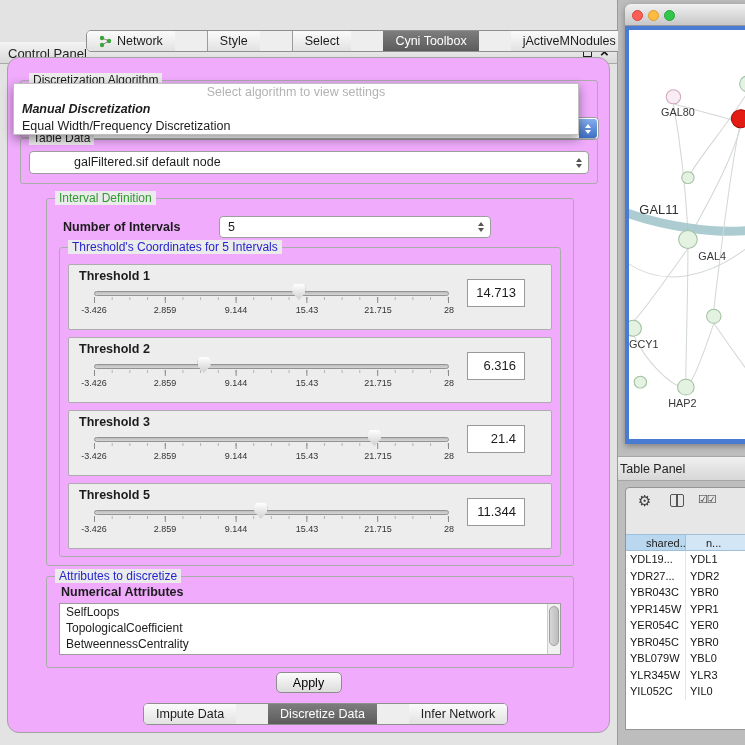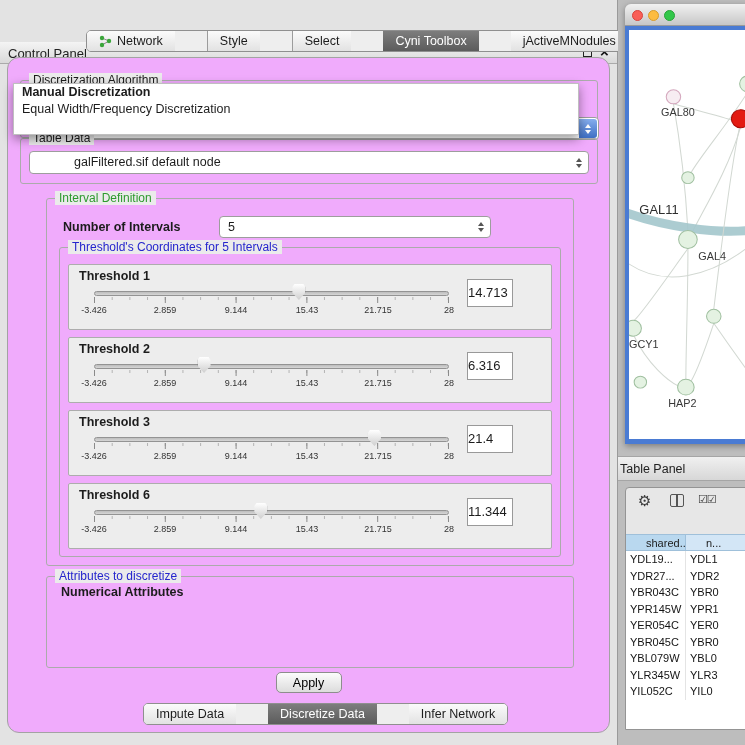--- a/index.html
+++ b/index.html
@@ -40,21 +40,21 @@
   .blue-stepper .w-up { width:0;height:0;border-left:3.5px solid transparent;border-right:3.5px solid transparent;border-bottom:4px solid #fff; }
   .blue-stepper .w-dn { width:0;height:0;border-left:3.5px solid transparent;border-right:3.5px solid transparent;border-top:4px solid #fff; }
 
   
   #algo-group { left:12px; top:22px; width:578px; height:58px; }
   #algo-combo { left:20px; top:36px; width:558px; height:23px; }
   
   #algo-popup { position:absolute; left:5px; top:25px; width:566px; height:52px; background:#fff; border:1px solid #bfbfbf; box-shadow:0 4px 10px rgba(0,0,0,0.4); z-index:30; }
   .popup-row { height:17px; line-height:17px; font-size:12.5px; padding-left:8px; white-space:nowrap; overflow:hidden; }
   .popup-placeholder { text-align:center; color:#b3b3b3; padding-left:0; }
-  .popup-opt-bold { font-weight:bold; }
+  .popup-opt-bold { font-weight:bold;font-style:italic; }
 
   
   #td-group { left:12px; top:80px; width:578px; height:46px; }
   #td-combo { left:8px; top:12px; width:560px; height:23px;padding-left:44px; }
 
   
   #interval-group { left:38px; top:140px; width:528px; height:368px; }
   #noi-label { position:absolute; left:16px; top:21px; font-weight:bold; font-size:12.5px; }
   #noi-combo { left:172px; top:17px; width:272px; height:22px; line-height:20px; }
 
@@ -64,21 +64,21 @@
   .slider { position:absolute; left:25px; top:18px; width:355px; height:40px; }
   .track { position:absolute; left:0; right:0; top:8px; height:5px; background:linear-gradient(#bdbdbd,#d6d6d6); border:1px solid #939393; border-radius:3px; }
   .ticks { position:absolute; left:0; right:0; top:14px; height:6px;
     background-image:linear-gradient(90deg,#8a8a8a 1px,transparent 1px),linear-gradient(90deg,#b2b2b2 1px,transparent 1px);
     background-size:20% 6px,5% 3px; background-repeat:repeat-x; border-right:1px solid #8a8a8a; }
   .tick-label { position:absolute; top:0; transform:translateX(-50%); font-size:9px; color:#333; white-space:nowrap; }
   .tick-labels { position:absolute; left:0; right:0; top:22px; height:11px; }
   .thumb { position:absolute; top:1px; width:13px; height:16px; margin-left:-6.5px;
     background:linear-gradient(#ffffff,#cfcfcf); filter:drop-shadow(0 0 1px #666);
     clip-path:polygon(0 18%,15% 0,85% 0,100% 18%,100% 55%,50% 100%,0 55%); }
-  .value-box { position:absolute; left:398px; top:14px; width:46px; height:28px; background:#fff; border:1px solid #999; font-size:13px; line-height:26px; text-align:right; padding-right:20px; }
+  .value-box { position:absolute; left:398px; top:14px; width:58px; height:28px; background:#fff; border:1px solid #999; font-size:13px; line-height:26px; text-align:right; padding-right:8px; }
 
   
   #attr-group { left:38px; top:518px; width:528px; height:92px; }
   #attr-heading { position:absolute; left:14px; top:8px; font-weight:bold; font-size:12.5px; }
   #attr-list { position:absolute; left:12px; top:26px; width:502px; height:52px; background:#fff; border:1px solid #9d9d9d; overflow:hidden; }
   .attr-item { height:16px; line-height:16px; padding-left:6px; font-size:12px; white-space:nowrap; }
   #attr-scrollbar { position:absolute; right:0; top:0; bottom:0; width:13px; background:#f1f1f1; border-left:1px solid #ccc; }
   #attr-scroll-thumb { position:absolute; left:1px; top:2px; width:10px; height:40px; background:linear-gradient(90deg,#d7d7d7,#bdbdbd); border:1px solid #a0a0a0; border-radius:5px; }
 
   #apply-btn { position:absolute; left:50%; top:614px; transform:translateX(-50%); width:66px; height:21px; background:linear-gradient(#fcfcfc,#dcdcdc); border:1px solid #8d8d8d; border-radius:5px; font-size:12.5px; font-family:inherit; }
@@ -169,20 +169,21 @@
         <span class="group-title">Discretization Algorithm</span>
         <div id="algo-combo" class="combo">
           <span class="blue-stepper">
               <span class="w-up"></span>
               <span class="w-dn"></span>
             </span>
         </div>
       </div>
 
       <div id="algo-popup">
+        <div class="popup-row popup-placeholder">Select algorithm to view settings</div>
         <div class="popup-row popup-opt-bold">Manual Discretization</div>
         <div class="popup-row">Equal Width/Frequency Discretization</div>
       </div>
 
       <div id="td-group" class="groupbox">
         <span class="group-title">Table Data</span>
         <div id="td-combo" class="combo">
           <span>galFiltered.sif default node</span>
           <span class="combo-arrows">
               <span class="arr-up"></span>
@@ -253,21 +254,21 @@
                   <span class="tick-label" style="left: 60%;">15.43</span>
                   <span class="tick-label" style="left: 80%;">21.715</span>
                   <span class="tick-label" style="left: 100%;">28</span>
                 </div>
               <div class="thumb" style="left: 78.9983%;"></div>
             </div>
             <div class="value-box">21.4</div>
           </div>
 
           <div class="thr" style="top:235px">
-            <div class="thr-label">Threshold 6</div>
+            <div class="thr-label">Threshold 5</div>
             <div class="slider">
               <div class="track"></div>
               <div class="ticks"></div>
               <div class="tick-labels">
                   <span class="tick-label" style="left: 0%;">-3.426</span>
                   <span class="tick-label" style="left: 20%;">2.859</span>
                   <span class="tick-label" style="left: 40%;">9.144</span>
                   <span class="tick-label" style="left: 60%;">15.43</span>
                   <span class="tick-label" style="left: 80%;">21.715</span>
                   <span class="tick-label" style="left: 100%;">28</span>
@@ -275,20 +276,28 @@
               <div class="thumb" style="left: 46.9993%;"></div>
             </div>
             <div class="value-box">11.344</div>
           </div>
         </div>
       </div>
 
       <div id="attr-group" class="groupbox">
         <span class="group-title gt-blue">Attributes to discretize</span>
         <span id="attr-heading">Numerical Attributes</span>
+        <div id="attr-list">
+          <div class="attr-item">SelfLoops</div>
+          <div class="attr-item">TopologicalCoefficient</div>
+          <div class="attr-item">BetweennessCentrality</div>
+          <div id="attr-scrollbar">
+            <div id="attr-scroll-thumb"></div>
+          </div>
+        </div>
       </div>
 
       <button id="apply-btn">Apply</button>
     </div>
 
     <div id="bottom-tabbar" class="tabbar">
       <div class="tab">
           <span>Impute Data</span>
         </div>
       <div class="tab selected">

